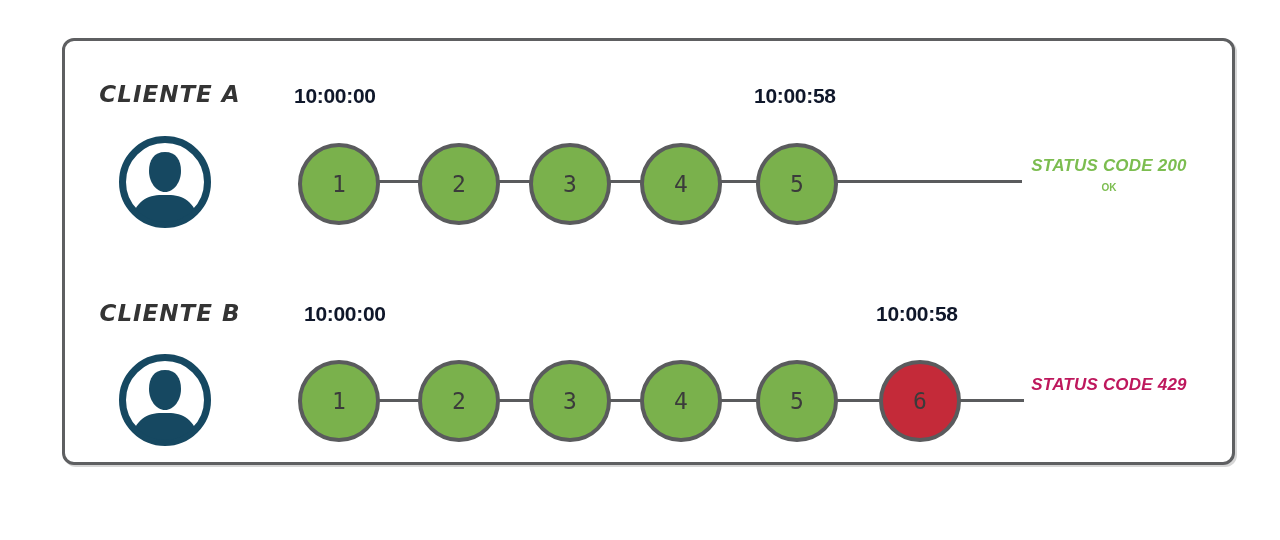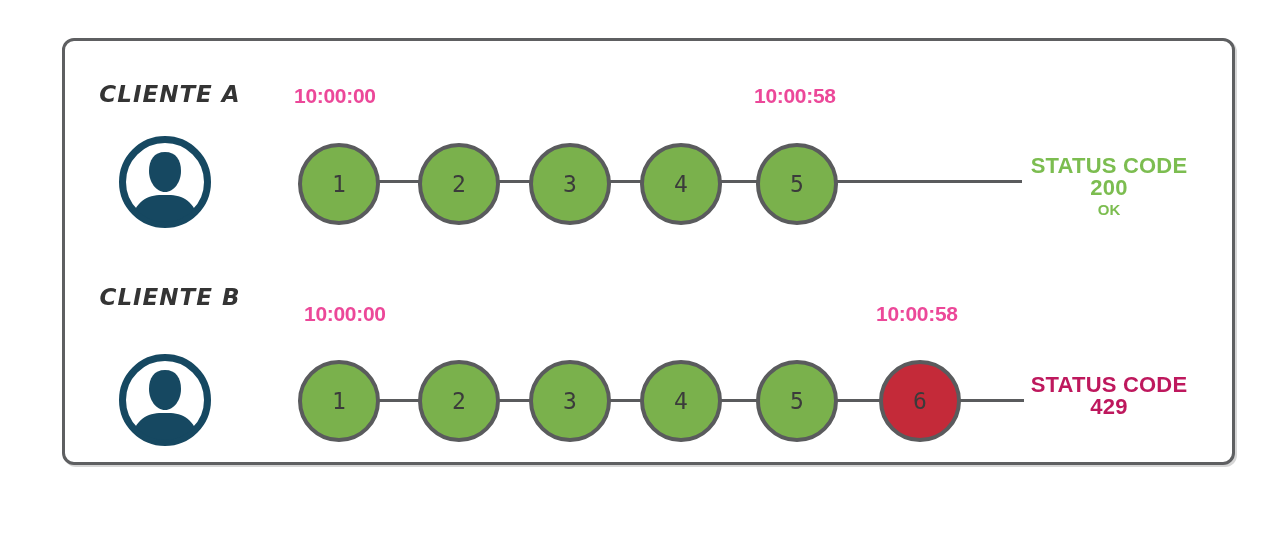--- a/index.html
+++ b/index.html
@@ -4,35 +4,35 @@
 <style>
   html,body{margin:0;padding:0;background:#ffffff;}
   .stage{position:relative;width:1280px;height:540px;overflow:hidden;
          font-family:"Liberation Sans",sans-serif;background:#ffffff;}
   .frame{position:absolute;left:62px;top:38px;width:1173px;height:427px;
          box-sizing:border-box;border:3px solid #5E5F61;border-radius:12px;
          background:#ffffff;box-shadow:2px 2px 0 rgba(90,91,93,.25);}
   .client-label{position:absolute;width:150px;text-align:center;
          font-family:"DejaVu Sans",sans-serif;font-weight:bold;font-style:italic;
          font-size:23px;letter-spacing:1px;color:#343434;}
-  .timestamp{position:absolute;font-weight:bold;font-size:21px;color:#ec4899;
+  .timestamp{position:absolute;font-weight:bold;font-size:21px;color:#0f172a;
          letter-spacing:-0.3px;}
   .wire{position:absolute;height:3px;background:#5A5B5D;}
   .node{position:absolute;width:82px;height:82px;box-sizing:border-box;
         border:4px solid #5A5B5D;border-radius:50%;
         display:flex;align-items:center;justify-content:center;}
   .node.ok{background:#7AB14C;}
   .node.err{background:#C42A39;}
   .num{font-family:"DejaVu Sans Mono",monospace;font-size:23px;color:#3b3b3b;}
   .avatar{position:absolute;width:96px;height:96px;}
   .avatar svg{display:block;width:96px;height:96px;}
   .status{position:absolute;width:172px;text-align:center;font-weight:bold;
           line-height:22px;}
-  .status .status-code{font-size:22px;letter-spacing:.2px;}
-  .status .status-msg{font-size:15px;}
+  .status .status-code{font-size:17px;letter-spacing:.2px;font-style:italic;}
+  .status .status-msg{font-size:10px;}
   .status.ok-text{color:#7CBD50;}
   .status.err-text{color:#be185d;}
 </style>
 </head>
 <body>
 
 <div class="stage">
   <div class="frame"></div>
 
   <div>
@@ -74,21 +74,21 @@
       <span class="num">5</span>
       </div>
 
     <div class="status ok-text" style="left:1023px;top:155px">
       <div class="status-code">STATUS CODE 200</div>
       <div class="status-msg">OK</div>
     </div>
   </div>
 
   <div>
-    <div class="client-label" style="left:95px;top:284px">CLIENTE B</div>
+    <div class="client-label" style="left:95px;top:300px">CLIENTE B</div>
 
     <div class="avatar" style="left:117px;top:352px">
       <svg viewBox="0 0 96 96">
         <defs>
             <clipPath id="avclip-b">
               <circle cx="48" cy="48" r="40"></circle>
             </clipPath>
           </defs>
         <circle cx="48" cy="48" r="42.5" fill="#ffffff" stroke="#164861" stroke-width="7"></circle>
         <g clip-path="url(#avclip-b)" fill="#164861">

